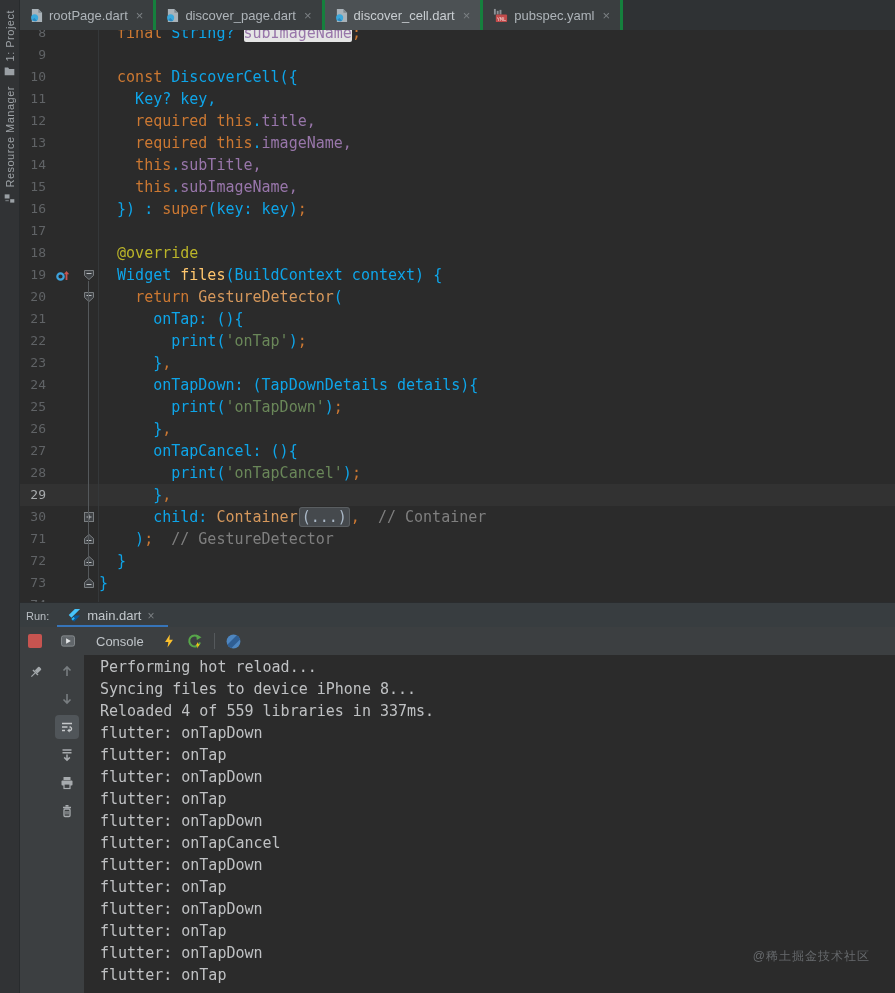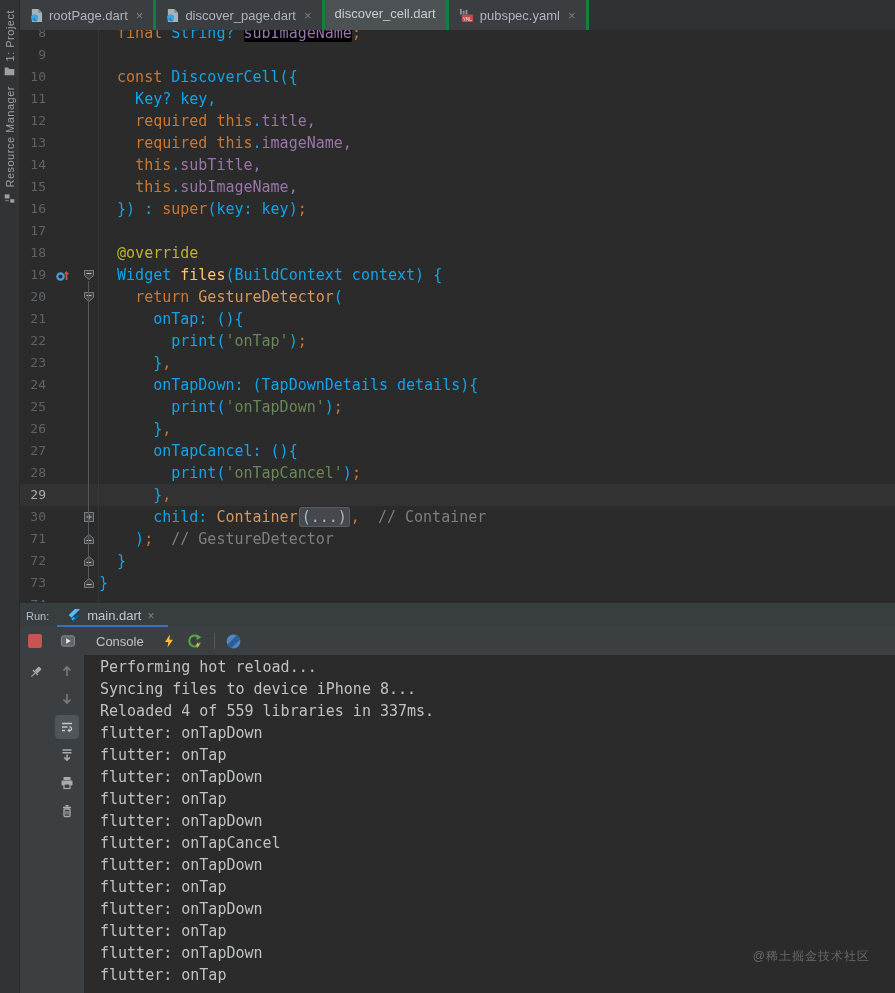--- a/index.html
+++ b/index.html
@@ -11,38 +11,38 @@
           border-right:1px solid #282B2D;display:flex;flex-direction:column;align-items:center;box-sizing:border-box;}
   .stripe-item{display:flex;flex-direction:column;align-items:center;margin-top:10px;}
   .vtext{writing-mode:vertical-rl;transform:rotate(180deg);font-size:11px;color:#9CA1A5;letter-spacing:.5px;}
   .stripe-item svg{margin-top:5px;}
 
   
   .tabbar{position:absolute;left:20px;top:0;width:875px;height:30px;background:#2F3234;
           display:flex;align-items:stretch;}
   .tab{display:flex;align-items:center;gap:6px;padding:0 10px;background:#3A3E40;
        border-right:3px solid #15803d;font-size:13px;color:#AEB4B9;cursor:default;}
-  .tab.active{background:#4C5154;color:#C8CDD1;flex-direction:column;}
+  .tab.active{background:#4C5154;color:#C8CDD1;}
   .tab .close{color:#7C8184;font-size:13px;margin-left:2px;}
 
   
   .editor{position:absolute;left:20px;top:30px;width:875px;height:572px;background:#2B2B2B;overflow:hidden;}
   .code-rows{position:absolute;left:0;top:-8px;right:0;}
   .row{display:flex;height:22px;line-height:22px;align-items:stretch;}
   .row.current{background:#323232;}
   .lnum{width:26px;text-align:right;color:#606366;font-size:13px;flex:none;
         font-family:"DejaVu Sans Mono",monospace;}
   .row.current .lnum{color:#A8ABAD;}
   .ovr{width:34px;flex:none;display:flex;align-items:center;justify-content:center;}
   .fold{width:18px;flex:none;display:flex;align-items:center;justify-content:center;}
   .codewrap{flex:1;border-left:1px solid #35383A;white-space:pre;font-size:15px;
             font-family:"DejaVu Sans Mono",monospace;color:#A9B7C6;}
   .fold-line{position:absolute;width:1px;background:#55595C;}
   .d{color:#0ea5e9}.k{color:#CC7832}.f{color:#9876AA}
-  .fh{color:#9876AA;background:#000000;border-radius:2px;}
+  .fh{color:#9876AA;background:#e5e5e5;border-radius:2px;}
   .s{color:#6A8759}.cm{color:#7F7F7F}.fn{color:#FFC66D}.w{color:#D6985C}
   .o{color:#CC7832}.a{color:#BBB529}
   .chip{color:#A9B7C6;background:#45494D;border:1px solid #5A5E61;border-radius:3px;padding:0 2px;margin:0 1px;}
 
   
   .runheader{position:absolute;left:20px;top:602px;width:875px;height:25px;background:#383D40;
              border-top:1px solid #2A2C2E;display:flex;align-items:stretch;}
   .run-label{color:#B9BEC3;font-size:11px;display:flex;align-items:center;padding:0 8px 0 6px;}
   .run-tab{position:relative;display:flex;align-items:center;gap:6px;padding:0 14px 0 10px;
            font-size:13px;color:#C2C7CB;}

